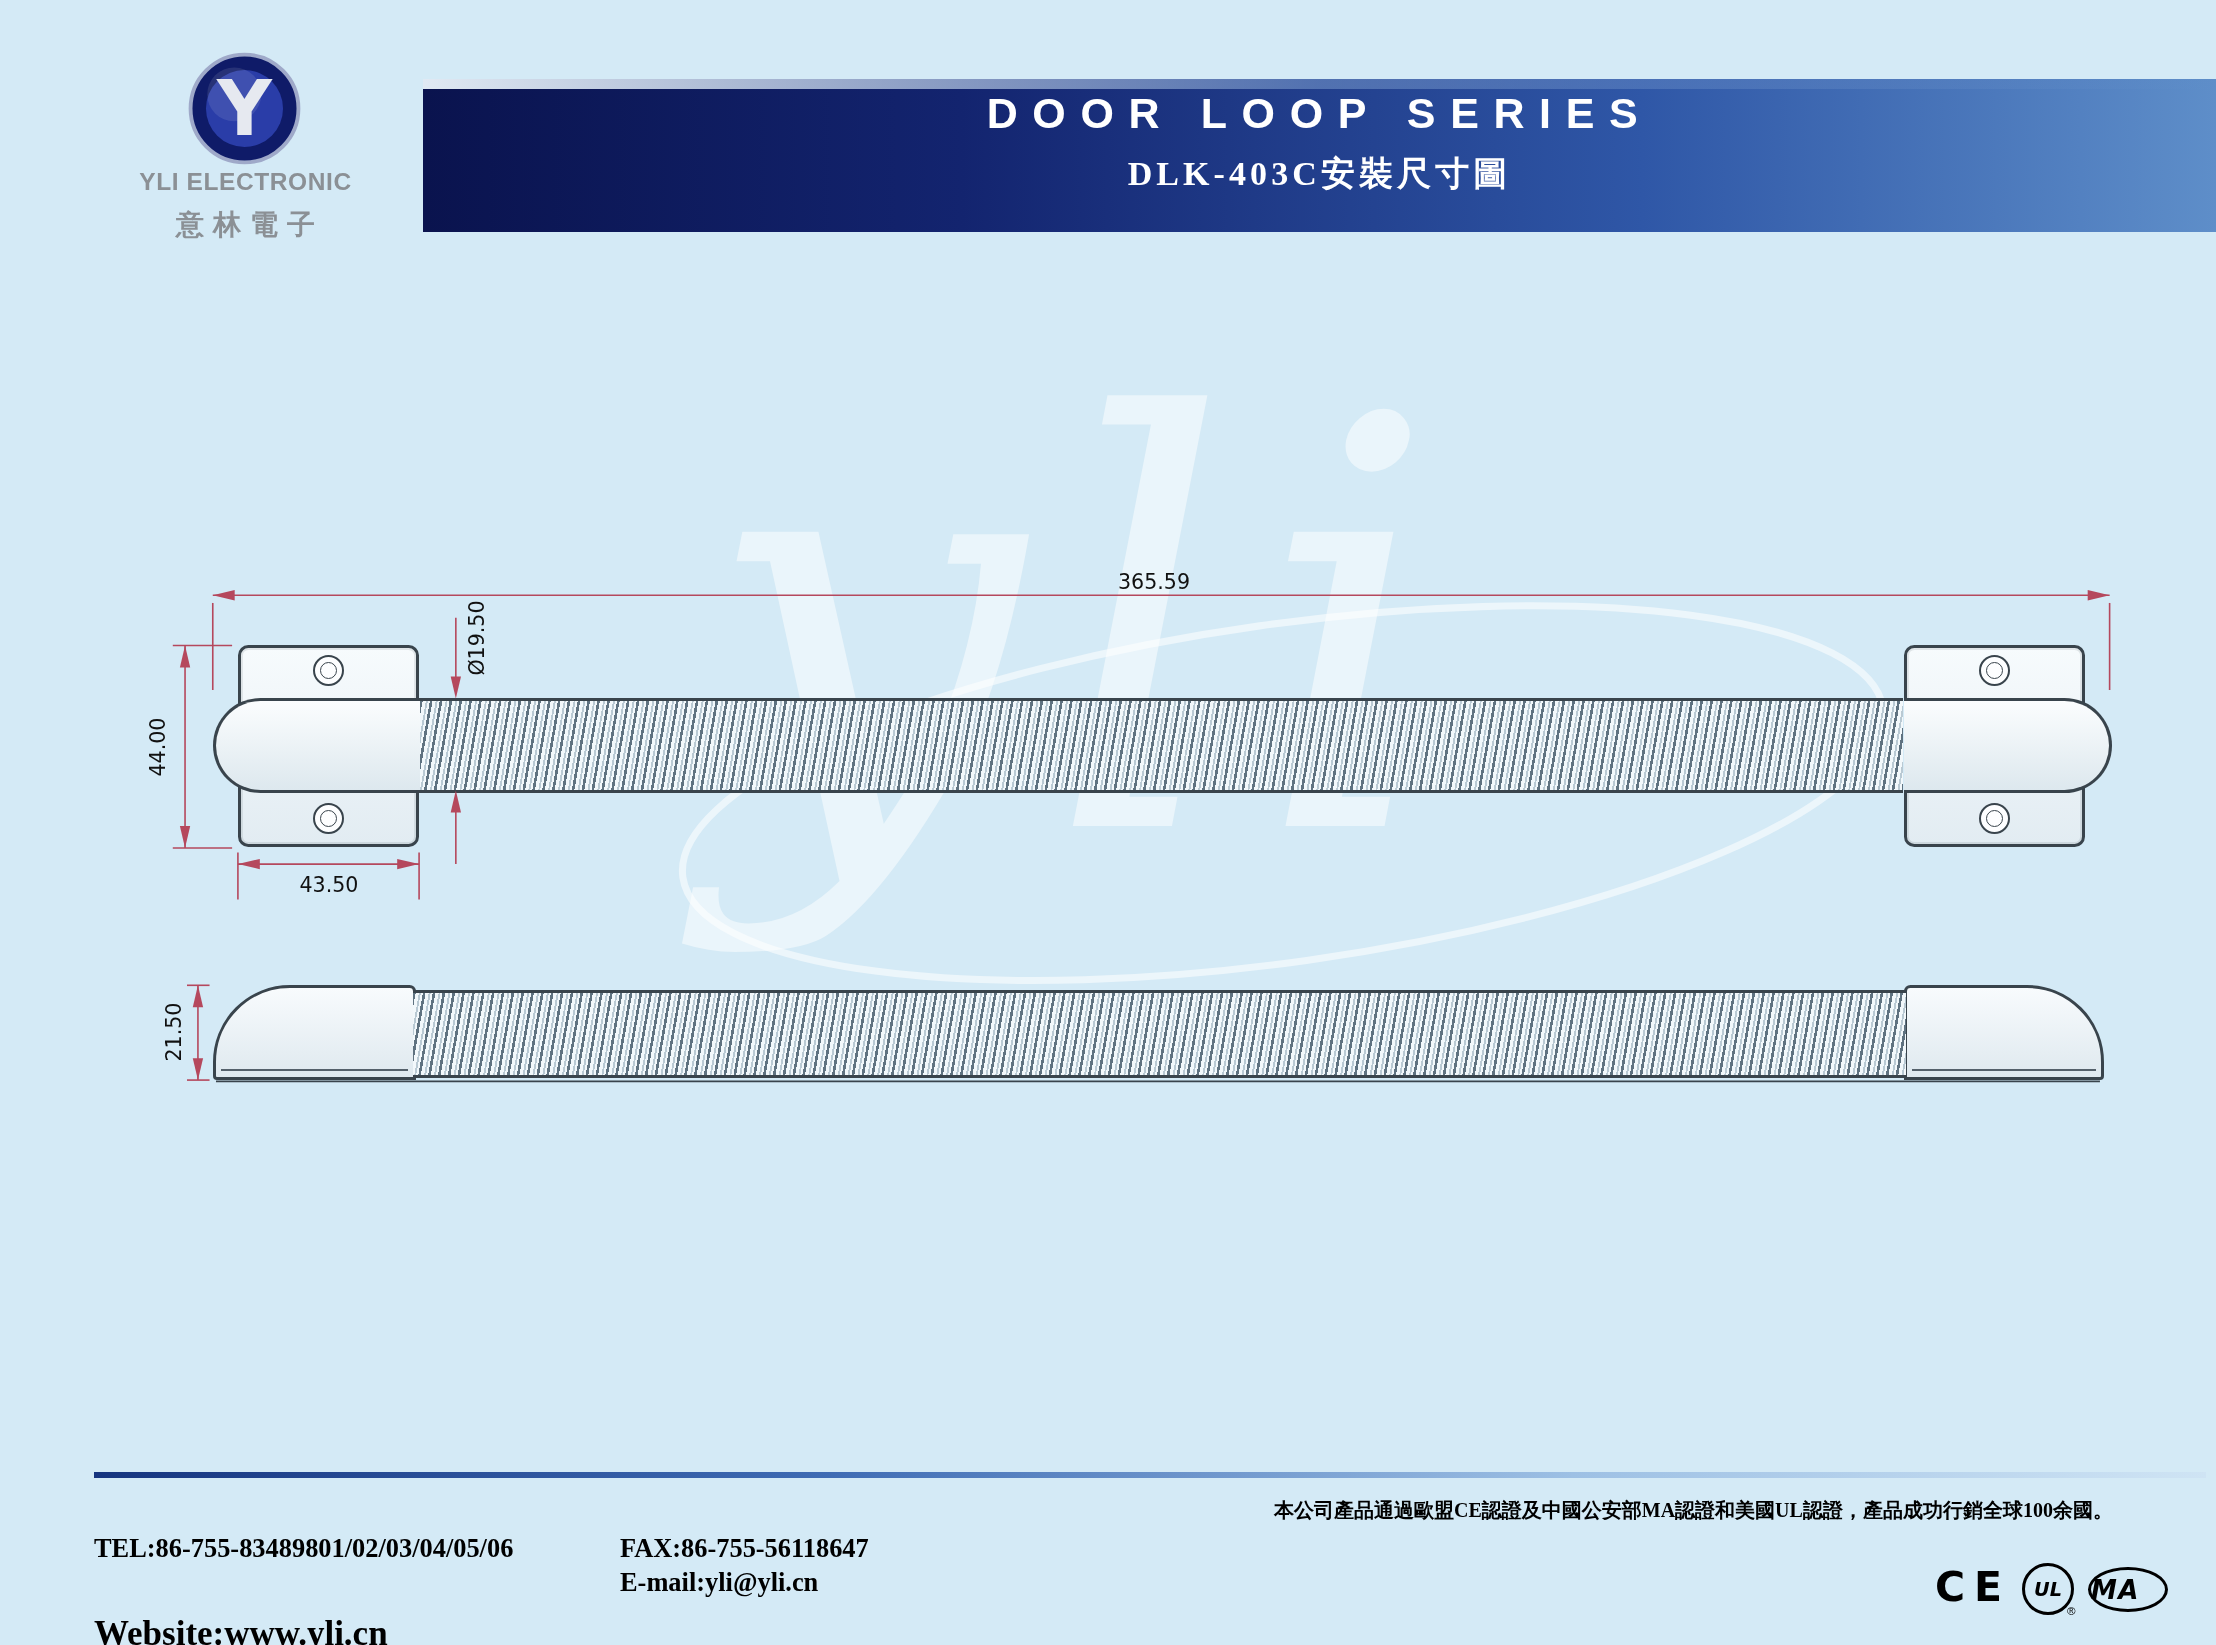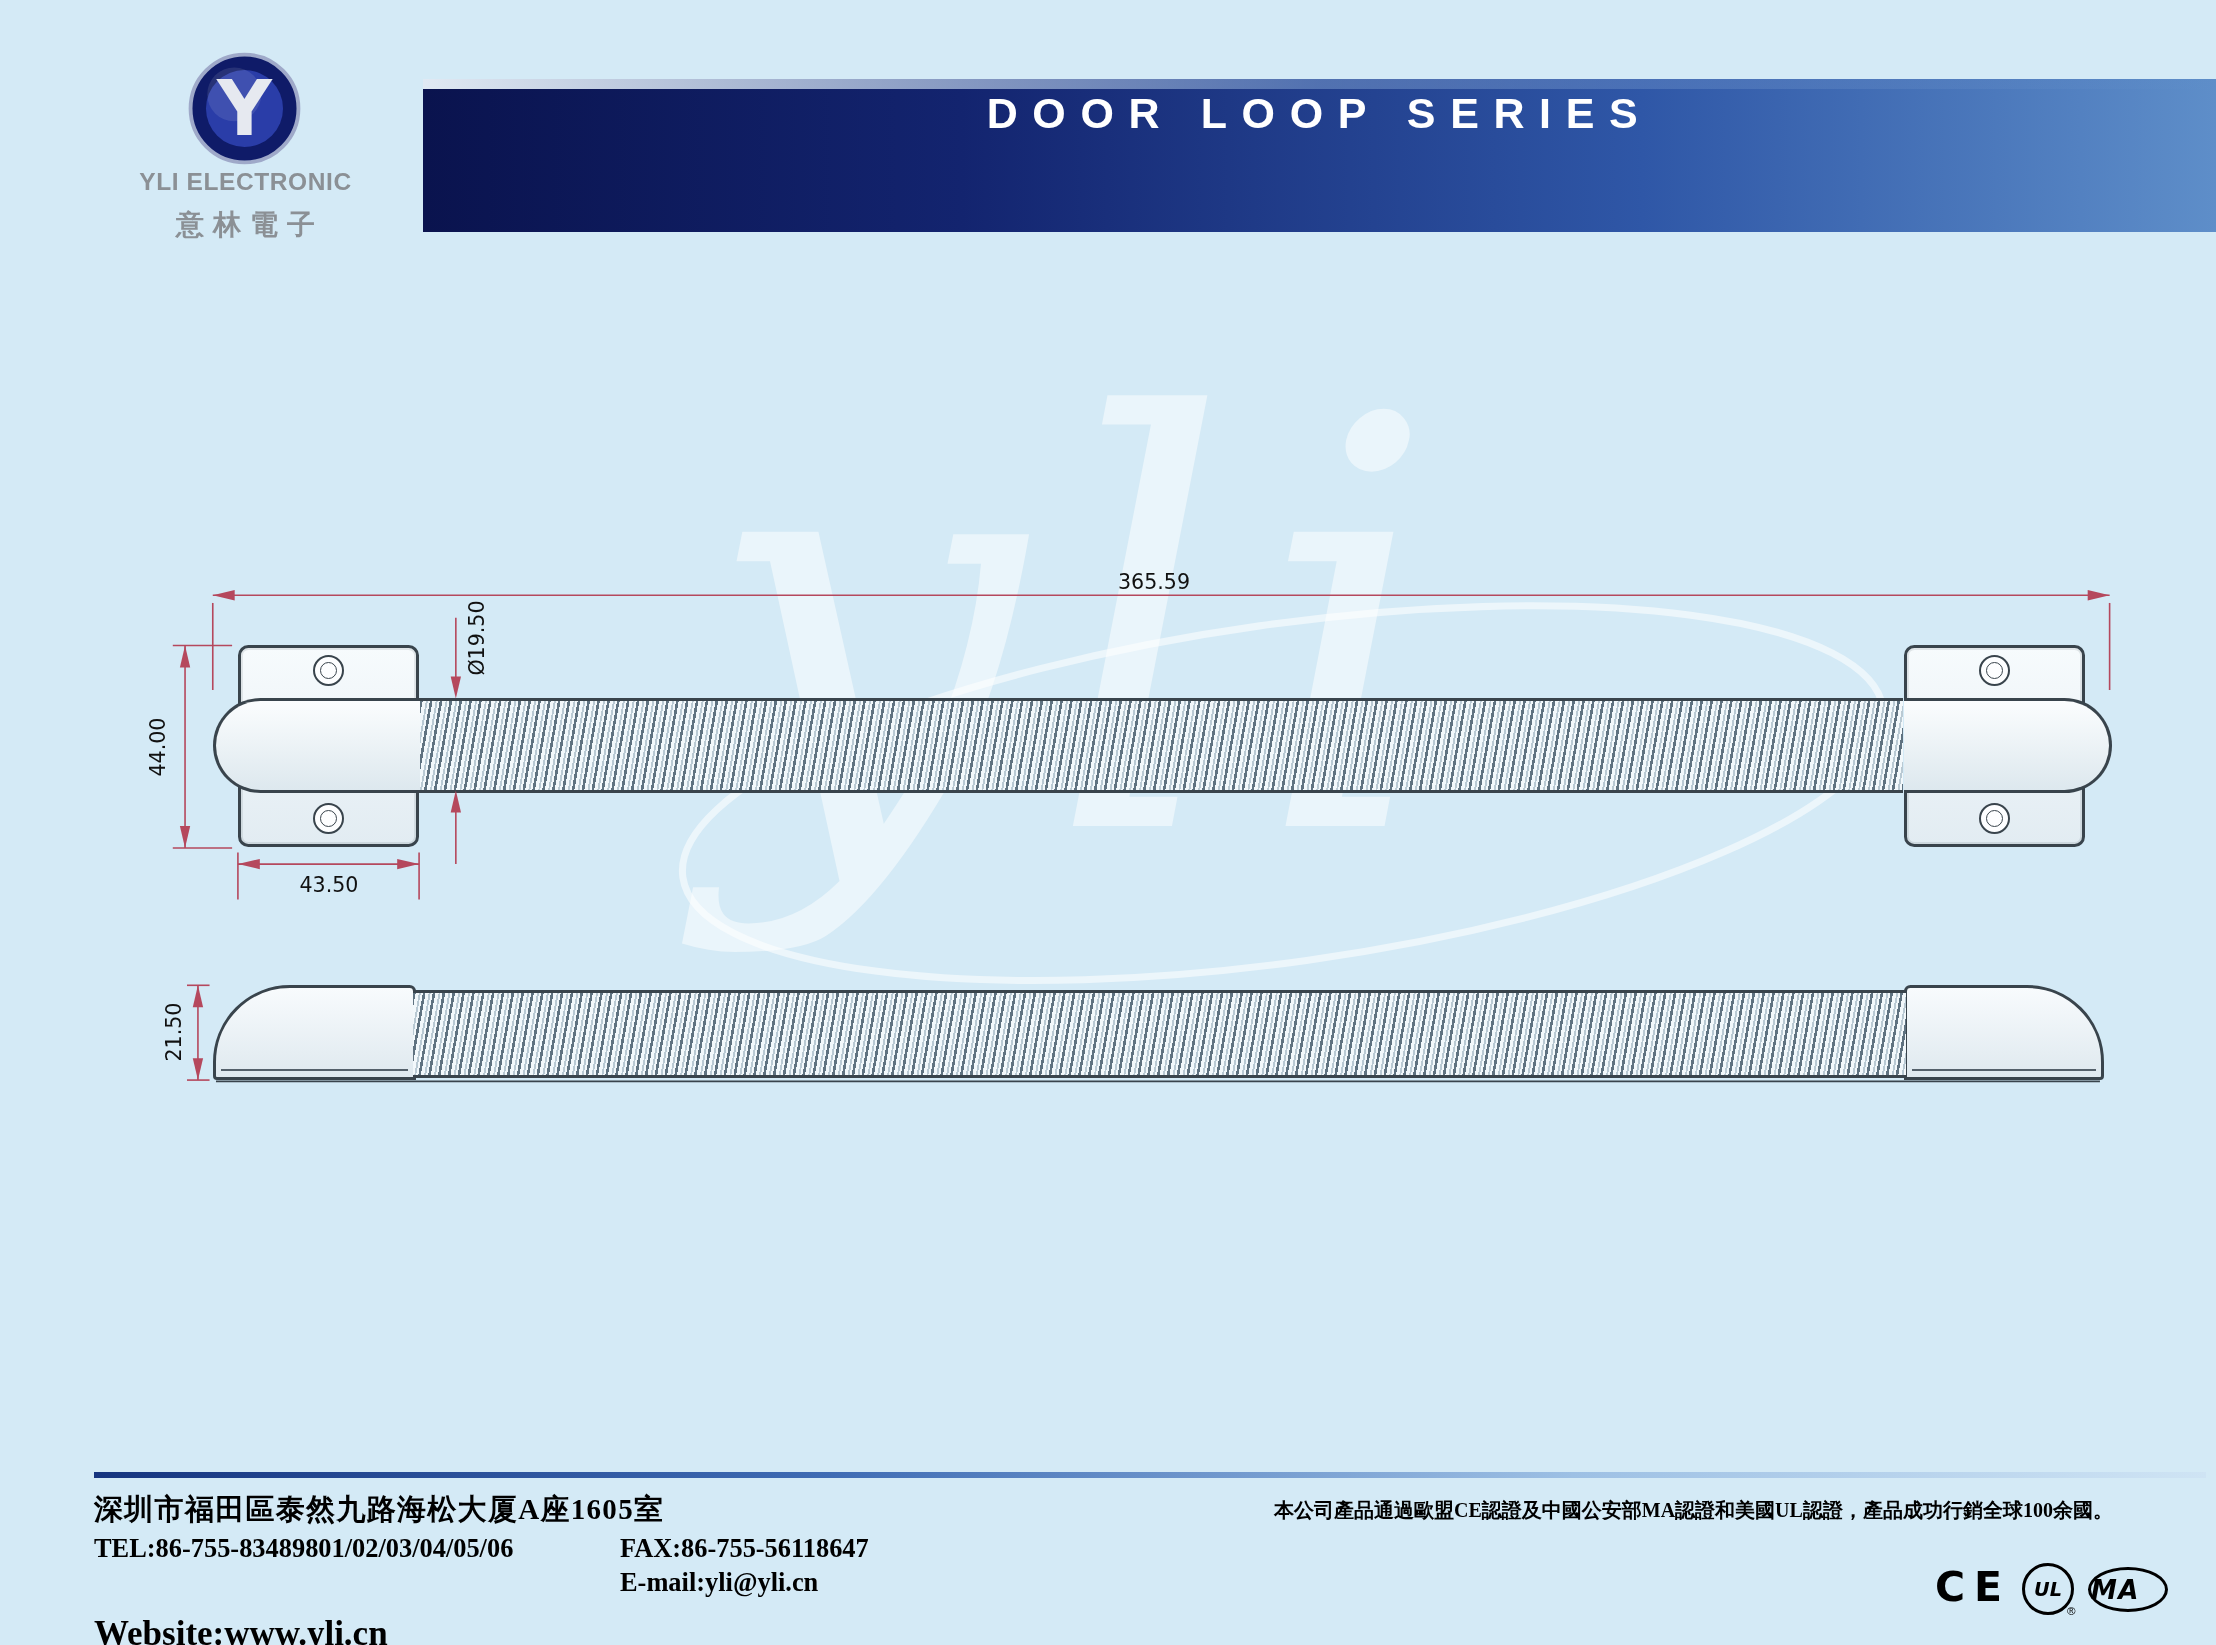--- a/index.html
+++ b/index.html
@@ -97,20 +97,21 @@
 <div class="page">
 
   <svg class="wm-svg" width="2216" height="1645" viewBox="0 0 3437 2551">
     <ellipse cx="1990" cy="1230" rx="940" ry="262" transform="rotate(-8 1990 1230)" fill="none" stroke="rgba(255,255,255,0.55)" stroke-width="11"></ellipse>
   </svg>
   <div class="wm-text">yli</div>
 
   <div class="banner">
     <div class="banner-stripe"></div>
     <div class="banner-title">DOOR LOOP SERIES</div>
+    <div class="banner-subtitle">DLK-403C安裝尺寸圖</div>
   </div>
 
   <svg class="logo-svg" width="113" height="113" viewBox="0 0 176 176">
     <circle cx="88" cy="88" r="84" fill="#0f1b68" stroke="#9fa9c9" stroke-width="6"></circle>
     <circle cx="88" cy="88" r="60" fill="#2a3da8"></circle>
     <circle cx="72" cy="66" r="42" fill="rgba(255,255,255,0.10)"></circle>
     <text x="88" y="130" text-anchor="middle" font-family="DejaVu Sans, sans-serif" font-size="118" font-weight="bold" fill="#e6e9f0">Y</text>
   </svg>
   <div class="logo-en">YLI ELECTRONIC</div>
   <div class="logo-cn">意林電子</div>
@@ -181,21 +182,20 @@
     </g>
   </svg>
 
   <span class="dim-label" style="left:1154px; top:582px;">365.59</span>
   <span class="dim-label vert" style="left:477px; top:638px;">Ø19.50</span>
   <span class="dim-label vert" style="left:158px; top:747px;">44.00</span>
   <span class="dim-label" style="left:329px; top:885px;">43.50</span>
   <span class="dim-label vert" style="left:174px; top:1032px;">21.50</span>
 
   <div class="footer-divider"></div>
-  <div class="footer-serif address">深圳市福田區泰然九路海松大厦A座1605室</div>
   <div class="footer-serif tel">TEL:86-755-83489801/02/03/04/05/06</div>
   <div class="footer-serif fax">FAX:86-755-56118647</div>
   <div class="footer-serif website">Website:www.yli.cn</div>
   <div class="footer-serif email">E-mail:yli@yli.cn</div>
   <div class="footer-serif cert-note">本公司產品通過歐盟CE認證及中國公安部MA認證和美國UL認證，產品成功行銷全球100余國。</div>
 
   <div class="ce-mark">CE</div>
   <div class="ul-badge">
     <span>UL</span>
   </div>

